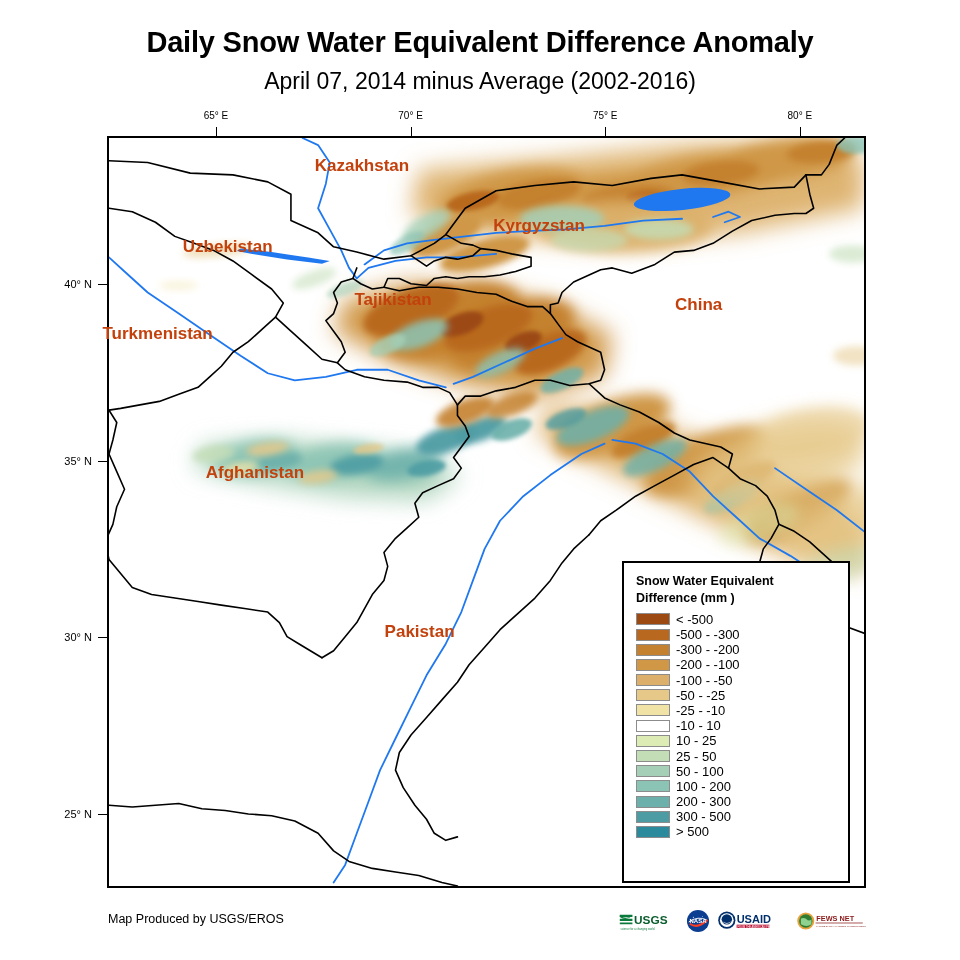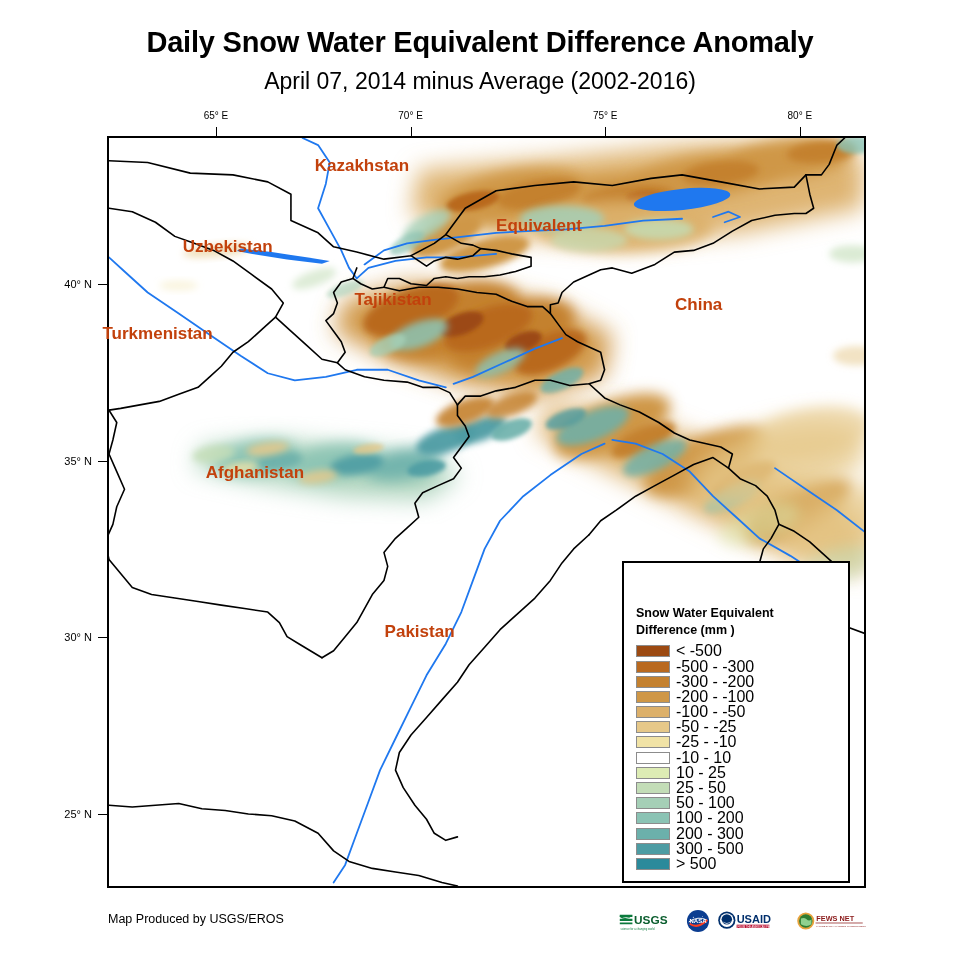--- a/index.html
+++ b/index.html
@@ -77,35 +77,35 @@
     position: absolute;
     left: 622px; top: 561px;
     width: 228px; height: 322px;
     background: #ffffff;
     border: 2px solid #000;
     box-sizing: border-box;
     padding: 10px 0 0 12px;
   }
   .legend-title {
     font-size: 12.5px; font-weight: bold; color: #000;
-    line-height: 1.35; margin-bottom: 5px; margin-top: 32px;
+    line-height: 1.35; margin-bottom: 5px;
   }
   .legend-rows { margin-top: 2px; }
   .legend-row {
     display: flex; align-items: center;
     height: 15.2px;
   }
   .swatch {
     width: 34px; height: 12px;
     border: 1px solid #8c8c8c;
     box-sizing: border-box;
     flex: 0 0 auto;
   }
   .legend-label {
-    font-size: 16px; color: #000;
+    font-size: 13px; color: #000;
     margin-left: 6px; white-space: nowrap;
   }
   .legend-note {
     margin-top: 7px;
     font-size: 10.5px; color: #3a3a3a; line-height: 1.45;
   }
 
   
   .credit {
     position: absolute; left: 108px; top: 912px;
@@ -264,21 +264,21 @@
           <polyline points="482.6,247.1 498.2,261.3 513.8,268.3 533.2,275.4 552.7,286.0 568.3,296.6 583.8,303.6 599.4,307.2 615.0,310.7 626.7,317.7 622.8,331.9"></polyline>
           <polyline points="673.4,388.4 688.9,395.4 704.5,406.0 716.2,416.6 727.9,427.2"></polyline>
           <polyline points="0.0,670.8 23.4,672.6 46.7,670.8 70.1,669.0 93.4,674.3 116.8,676.1 140.1,679.6 163.5,681.4 186.8,686.7 210.2,699.0 225.8,716.7 241.3,727.3 264.7,734.3 288.0,737.9 311.4,741.4 334.7,748.5 350.3,752.0"></polyline>
         </g>
       </svg>
   </div>
 
   <div id="country-labels">
       <div class="country-label" style="left: 361.946px; top: 166.009px;">Kazakhstan</div>
       <div class="country-label" style="left: 227.662px; top: 247.211px;">Uzbekistan</div>
-      <div class="country-label" style="left: 539.046px; top: 226.028px;">Equivalent</div>
+      <div class="country-label" style="left: 539.046px; top: 226.028px;">Kyrgyzstan</div>
       <div class="country-label" style="left: 157.6px; top: 333.709px;">Turkmenistan</div>
       <div class="country-label" style="left: 393.085px; top: 300.169px;">Tajikistan</div>
       <div class="country-label" style="left: 698.631px; top: 305.465px;">China</div>
       <div class="country-label" style="left: 254.908px; top: 473.164px;">Afghanistan</div>
       <div class="country-label" style="left: 375.569px; top: 632.038px; margin-left: 44px;">Pakistan</div>
     </div>
 
   <div id="legend">
     <div class="legend-title">
       <div>Snow Water Equivalent</div>

